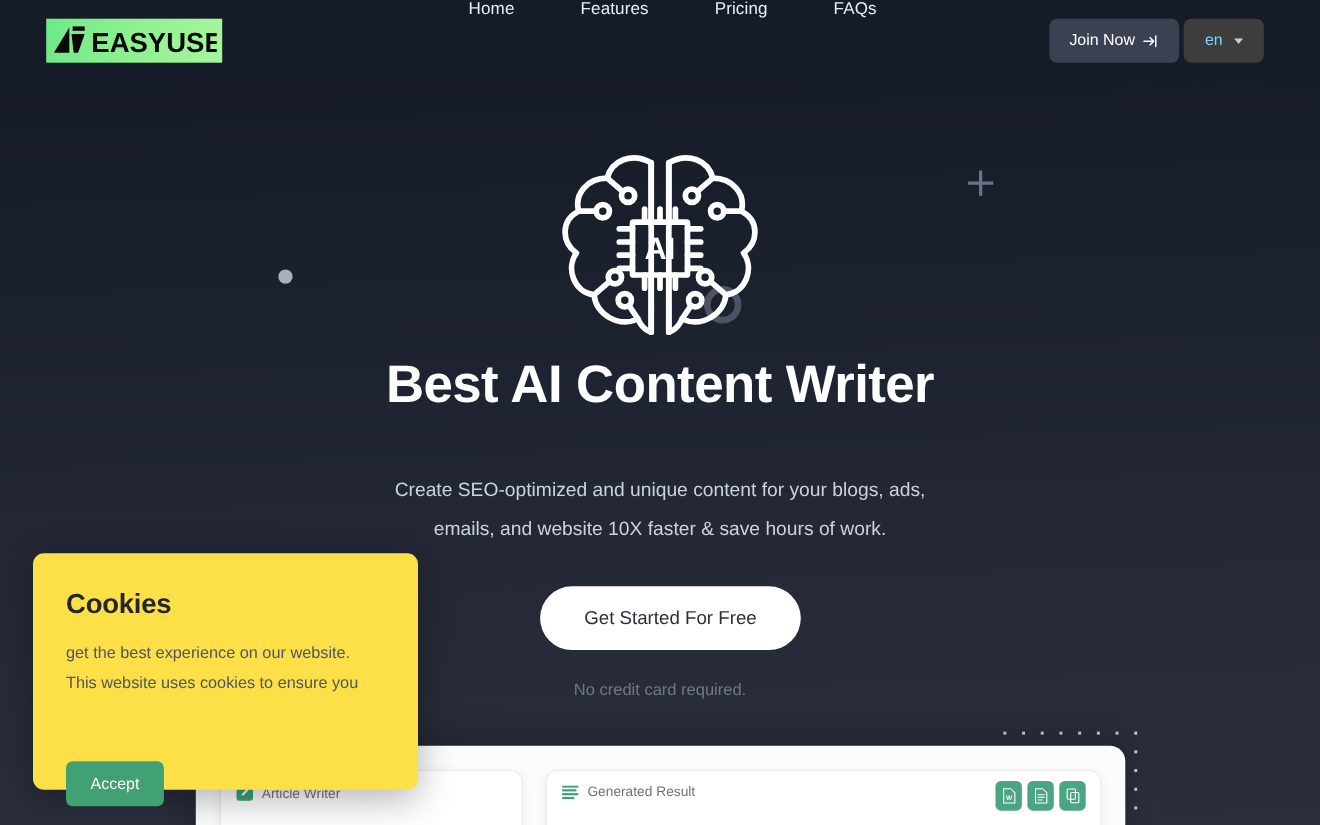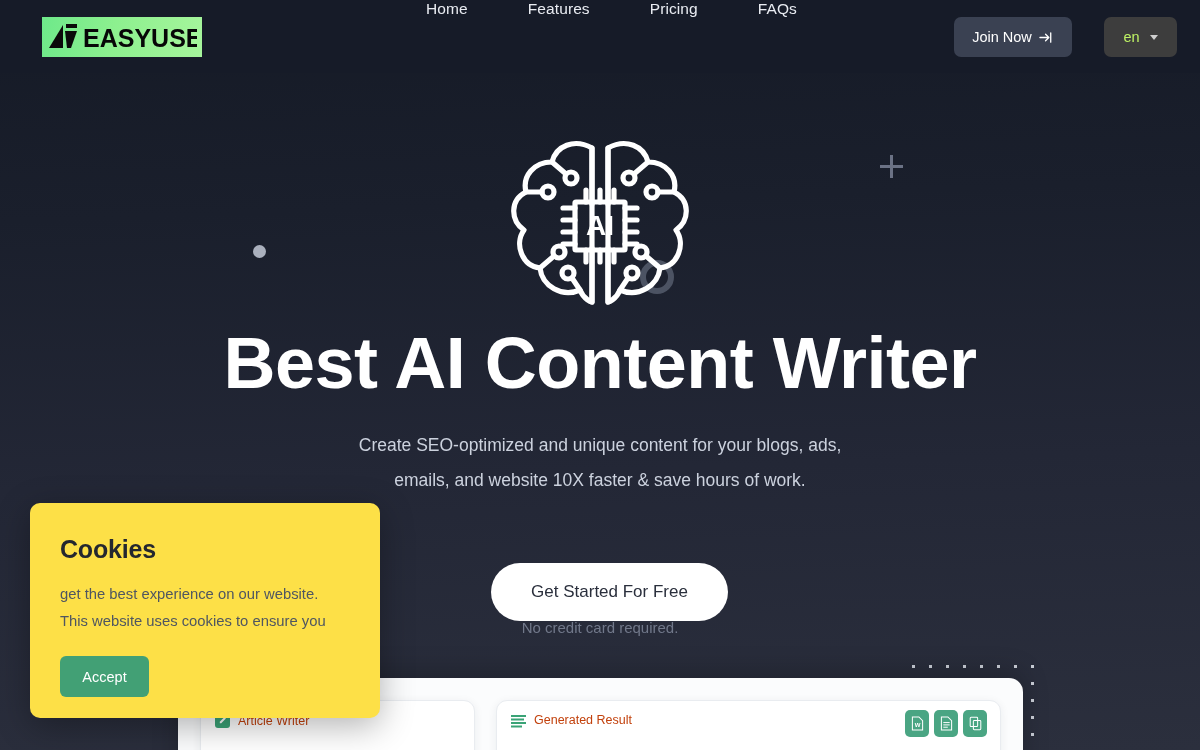--- a/index.html
+++ b/index.html
@@ -48,25 +48,25 @@
     position: absolute; left: 954px; top: 17px;
     width: 118px; height: 40px;
     background: #3a4152;
     border: none; border-radius: 7px;
     color: #fff; font-size: 14.5px;
     font-family: "Liberation Sans", sans-serif;
     display: flex; align-items: center; justify-content: center;
     gap: 7px; cursor: pointer;
   }
   .lang-btn {
-    position: absolute; left: 1104px; top: 17px;
+    position: absolute; left: 1076px; top: 17px;
     width: 73px; height: 40px;
     background: #3d3d3d;
     border: none; border-radius: 7px;
-    color: #bef264; font-size: 14.5px;
+    color: #7dd3fc; font-size: 14.5px;
     font-family: "Liberation Sans", sans-serif;
     display: flex; align-items: center; justify-content: center;
     gap: 10px; cursor: pointer;
   }
   .caret {
     width: 0; height: 0;
     border-left: 4.5px solid transparent;
     border-right: 4.5px solid transparent;
     border-top: 5px solid #cfcfcf;
   }
@@ -99,35 +99,35 @@
     width: 1200px;
     display: flex; justify-content: center;
     z-index: 5;
   }
 
   
   .hero-title {
     position: absolute; left: 0; top: 322px;
     width: 1200px; text-align: center;
     color: #ffffff;
-    font-size: 72px; font-weight: bold;
+    font-size: 48px; font-weight: bold;
     letter-spacing: -0.5px;
     line-height: 1.15;
     z-index: 6;
   }
   .hero-sub {
     position: absolute; left: 0; top: 428px;
     width: 1200px; text-align: center;
     color: #ccd2de;
     font-size: 17.5px;
     line-height: 35px;
     z-index: 6;
   }
   .cta-wrap {
-    position: absolute; left: 0; top: 563px;
+    position: absolute; left: 0; top: 533px;
     width: 1200px; display: flex; justify-content: center;
     z-index: 6;
     padding-left: 19px;
   }
   .cta-btn {
     background: #ffffff;
     color: #2a2f3c;
     border: none; border-radius: 33px;
     width: 237px; height: 58px;
     font-size: 17px;
@@ -167,21 +167,21 @@
     box-shadow: 0 2px 10px rgba(30,40,60,.07);
     height: 88px;
   }
   .panel-left  { left: 22px;  width: 275px; }
   .panel-right { left: 318px; width: 505px; }
   .panel-head {
     display: flex; align-items: center;
     gap: 8px; padding: 12px 14px 0 14px;
   }
   .panel-label {
-    font-size: 12.5px; color: #c2410c;
+    font-size: 12.5px; color: #737373;
   }
   .icon-sq {
     width: 15px; height: 15px; border-radius: 3px;
     background: #3aa376;
     display: flex; align-items: center; justify-content: center;
     flex: none;
   }
   .icon-lines { width: 15px; height: 13px; flex: none; }
   .act-btns {
     position: absolute; right: 13px; top: 9px;
@@ -212,20 +212,21 @@
     font-size: 14.8px; color: #4f5661;
     line-height: 27px; margin-bottom: 21px;
   }
   .cookie-btn {
     background: #42a075; color: #fff;
     border: none; border-radius: 6px;
     width: 89px; height: 41px;
     font-size: 14.5px;
     font-family: "Liberation Sans", sans-serif;
     cursor: pointer;
+    margin-top: 36px;
   }
 </style>
 </head>
 <body>
 
 <div class="header">
 
   <div class="logo">
     <svg class="logo-svg" width="150" height="28" viewBox="0 0 150 28">
 

